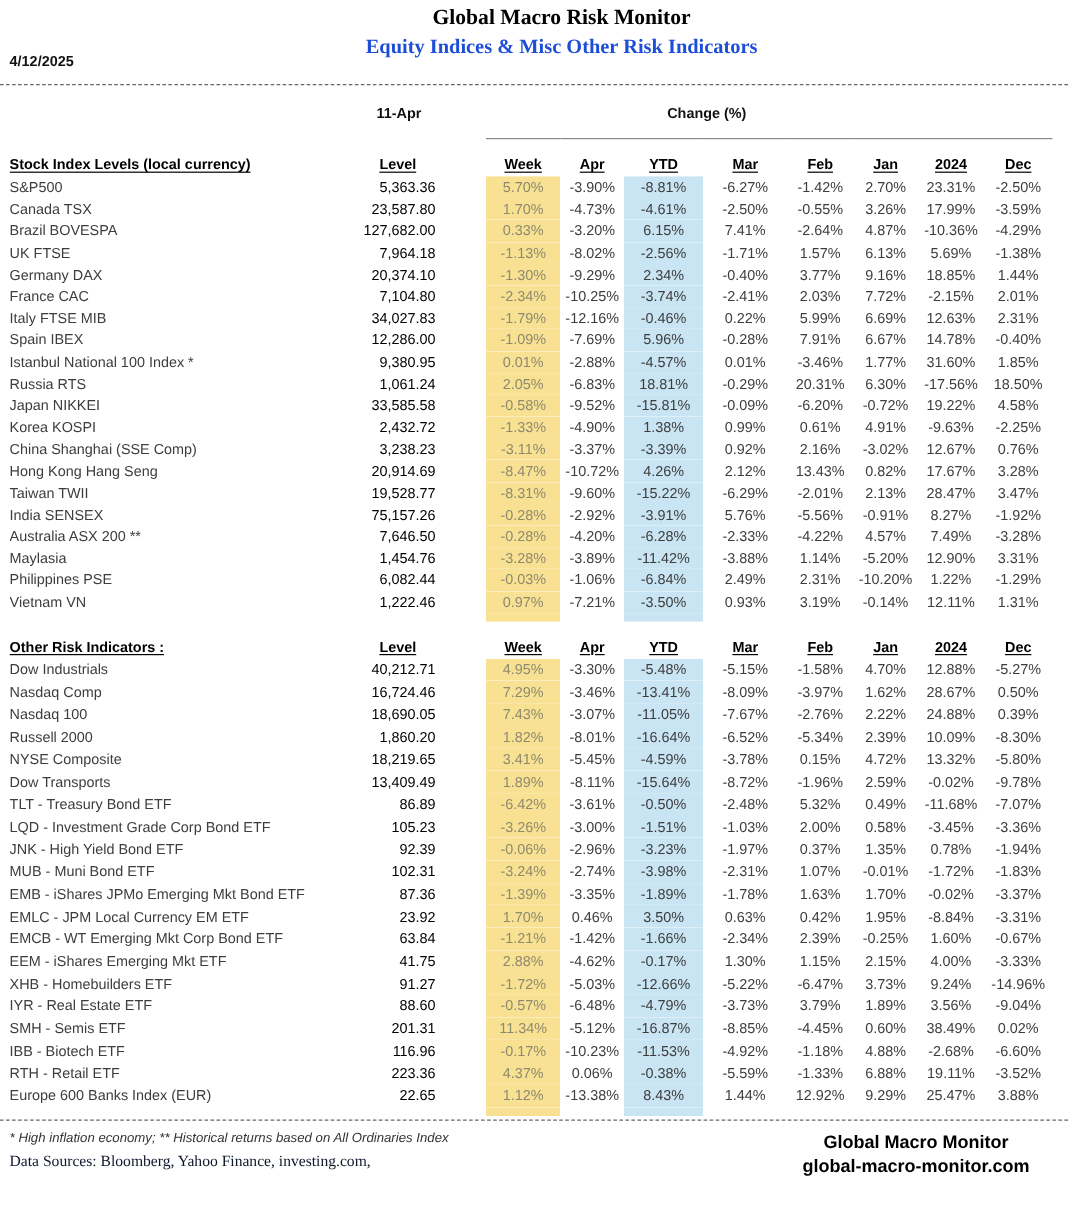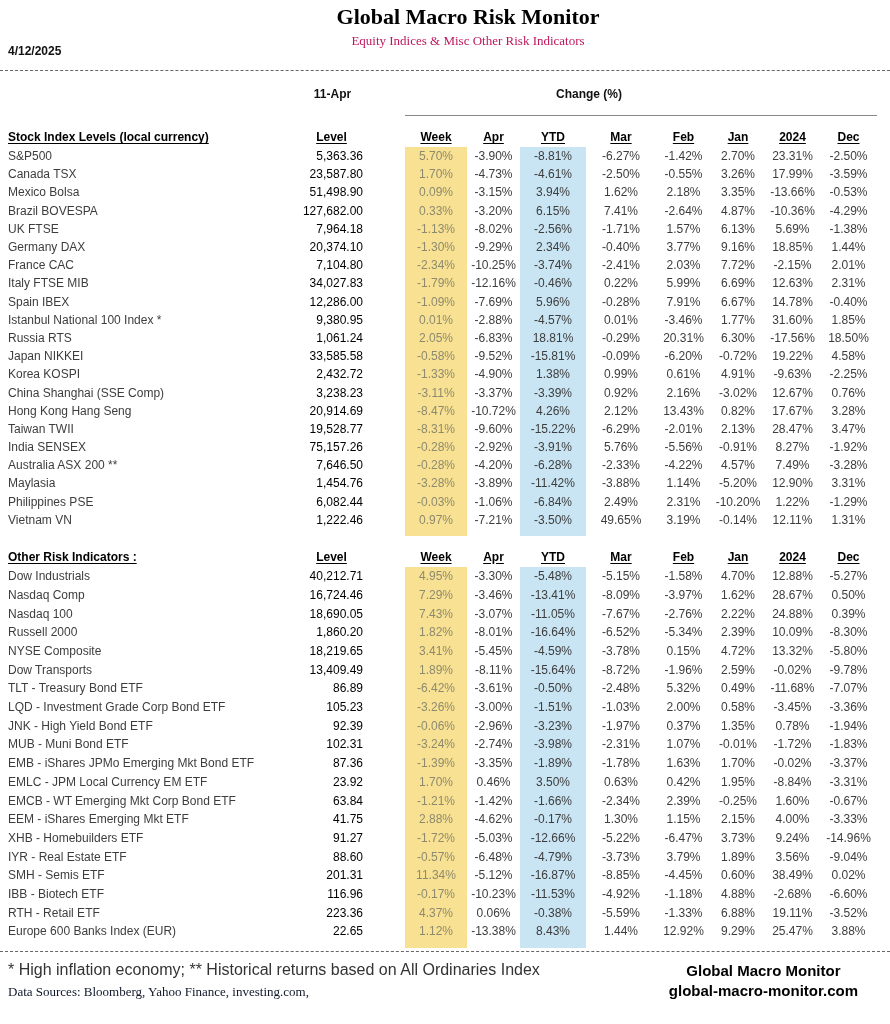--- a/index.html
+++ b/index.html
@@ -9,26 +9,26 @@
     background: #ffffff;
     font-family: "Liberation Sans", sans-serif;
     color: #3d3d3d;
   }
   .page { position: relative; width: 890px; height: 1024px; background: #fff; }
 
   
   .header { position: relative; height: 71px; border-bottom: 1px dashed #666; }
   .titles { text-align: center; padding-top: 4px; margin-left: 46px; }
   .title {
-    font-family: "Liberation Serif", serif; font-size: 22px; font-weight: bold;
+    font-family: "Liberation Serif", serif; font-size: 18px; font-weight: bold;
     color: #000; margin: 0; line-height: 1.2;
   }
   .subtitle {
-    font-family: "Liberation Serif", serif; font-size: 13px; font-weight: normal;
-    color: #be185d; margin: 3px 0 0 0; line-height: 1.2;
+    font-family: "Liberation Serif", serif; font-size: 17px; font-weight: bold;
+    color: #1d4ed8; margin: 3px 0 0 0; line-height: 1.2;
   }
   .report-date { position: absolute; left: 8px; top: 44px; font-size: 12px; font-weight: bold; color: #111; }
 
   
   table { border-collapse: collapse; table-layout: fixed; margin-left: 8px; width: 869px; }
   td, th { padding: 0; font-size: 12px; white-space: nowrap; overflow: hidden; }
 
   thead .prehead td { height: 44px; vertical-align: top; }
   .asof { text-align: center; font-weight: bold; color: #111; padding-top: 16px; }
   .change-cell { border-bottom: 1px solid #888; }
@@ -57,21 +57,21 @@
   .c-week   { text-align: center; background: var(--week_bg); color: var(--week_text); }
   .c-ytd    { text-align: center; background: var(--ytd_bg); }
   .c-apr, .c-mar, .c-feb, .c-jan, .c-y2024, .c-dec { text-align: center; }
 
   #t2 { margin-top: 5px; }
 
   .rule-bottom { border-top: 1px dashed #666; margin-top: 3px; width: 890px; }
 
   
   .footer { display: flex; justify-content: space-between; padding: 9px 14px 0 8px; }
-  .footnote { font-size: 16px; color: #333; }
+  .footnote { font-size: 11px; color: #333; font-style: italic; }
   .sources { font-family: "Liberation Serif", serif; font-size: 13px; color: #0f172a; margin-top: 5px; }
   .brand { text-align: center; font-weight: bold; color: #000; font-size: 15px; line-height: 1.35; margin-right: 18px; }
 </style>
 </head>
 <body>
 
 <div class="page">
 
   <div class="header">
     <div class="report-date">4/12/2025</div>
@@ -139,33 +139,20 @@
           <td class="c-week">1.70%</td>
           <td class="c-apr">-4.73%</td>
           <td class="c-ytd">-4.61%</td>
           <td class="c-mar">-2.50%</td>
           <td class="c-feb">-0.55%</td>
           <td class="c-jan">3.26%</td>
           <td class="c-y2024">17.99%</td>
           <td class="c-dec">-3.59%</td>
         </tr>
         <tr>
-          <td class="c-label">Mexico Bolsa</td>
-          <td class="c-level">51,498.90</td>
-          <td class="c-gap"></td>
-          <td class="c-week">0.09%</td>
-          <td class="c-apr">-3.15%</td>
-          <td class="c-ytd">3.94%</td>
-          <td class="c-mar">1.62%</td>
-          <td class="c-feb">2.18%</td>
-          <td class="c-jan">3.35%</td>
-          <td class="c-y2024">-13.66%</td>
-          <td class="c-dec">-0.53%</td>
-        </tr>
-        <tr>
           <td class="c-label">Brazil BOVESPA</td>
           <td class="c-level">127,682.00</td>
           <td class="c-gap"></td>
           <td class="c-week">0.33%</td>
           <td class="c-apr">-3.20%</td>
           <td class="c-ytd">6.15%</td>
           <td class="c-mar">7.41%</td>
           <td class="c-feb">-2.64%</td>
           <td class="c-jan">4.87%</td>
           <td class="c-y2024">-10.36%</td>
@@ -379,21 +366,21 @@
           <td class="c-y2024">1.22%</td>
           <td class="c-dec">-1.29%</td>
         </tr>
         <tr>
           <td class="c-label">Vietnam VN</td>
           <td class="c-level">1,222.46</td>
           <td class="c-gap"></td>
           <td class="c-week">0.97%</td>
           <td class="c-apr">-7.21%</td>
           <td class="c-ytd">-3.50%</td>
-          <td class="c-mar">49.65%</td>
+          <td class="c-mar">0.93%</td>
           <td class="c-feb">3.19%</td>
           <td class="c-jan">-0.14%</td>
           <td class="c-y2024">12.11%</td>
           <td class="c-dec">1.31%</td>
         </tr>
         <tr class="spacer-row">
           <td class="c-label"></td>
           <td class="c-level"></td>
           <td class="c-gap"></td>
           <td class="c-week"></td>

